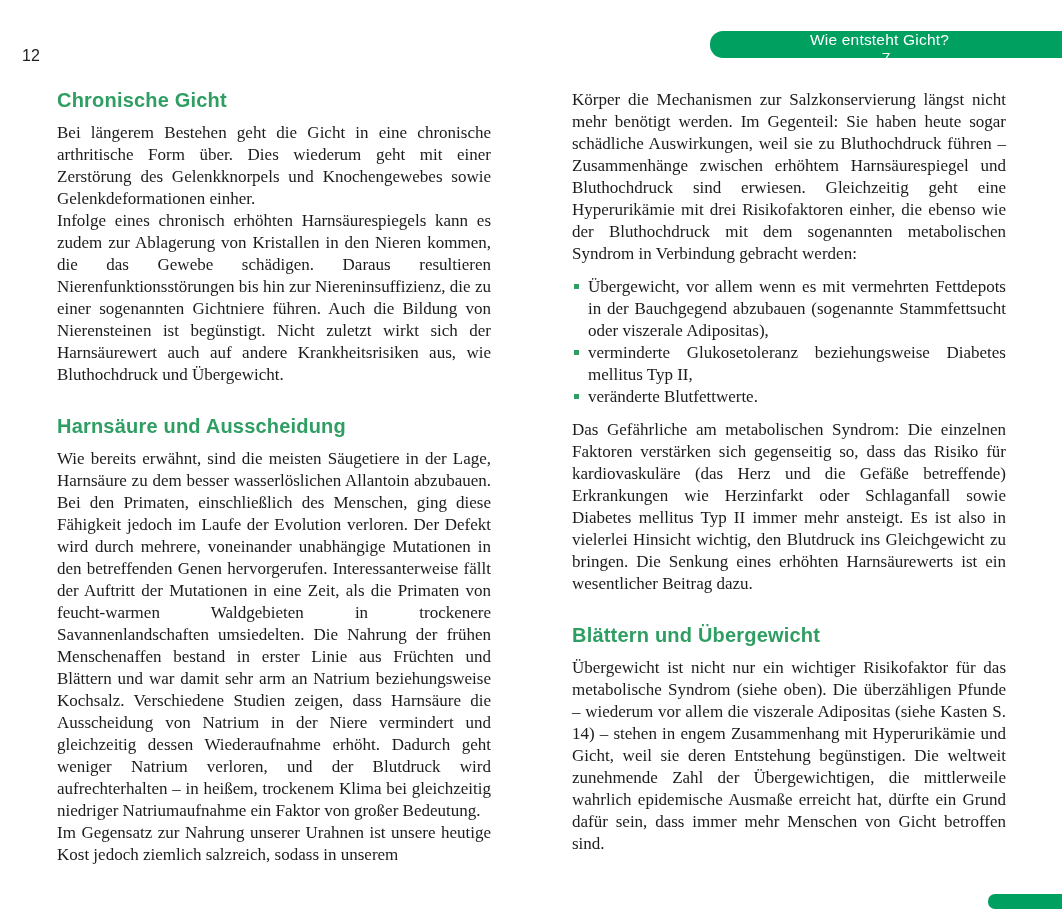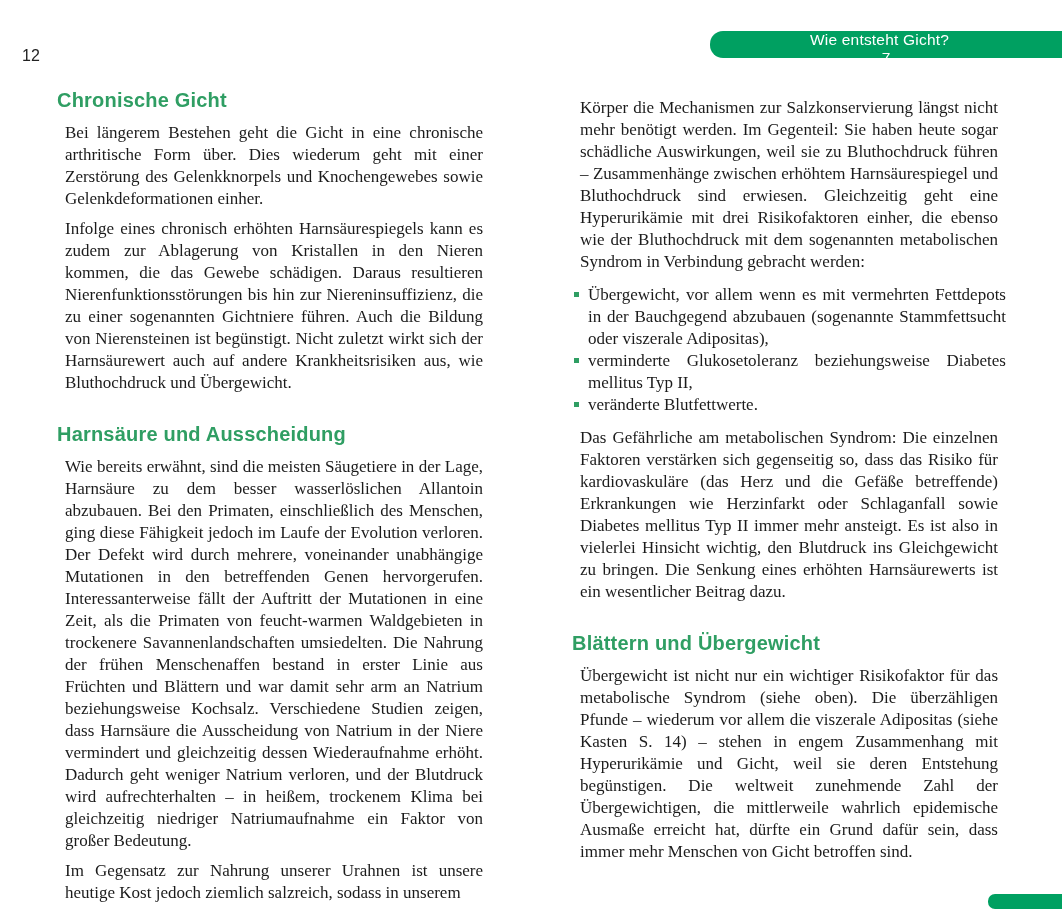--- a/index.html
+++ b/index.html
@@ -41,21 +41,21 @@
   .columns{
     position:absolute;top:89px;left:57px;width:949px;
     display:flex;gap:81px;
   }
   .col{
     flex:1;
     font-size:17px;line-height:22px;
     text-align:justify;
     hyphens:auto;-webkit-hyphens:auto;
   }
-  .col p{margin:8px;}
+  .col p{margin:0;}
   .col h2{
     font-family:"Liberation Sans", sans-serif;
     font-size:20px;font-weight:600;
     color:var(--heading-green);
     margin:0 0 11px 0;
     text-align:left;
     letter-spacing:.2px;
   }
   .col h2.spaced{margin-top:29px;}
   

